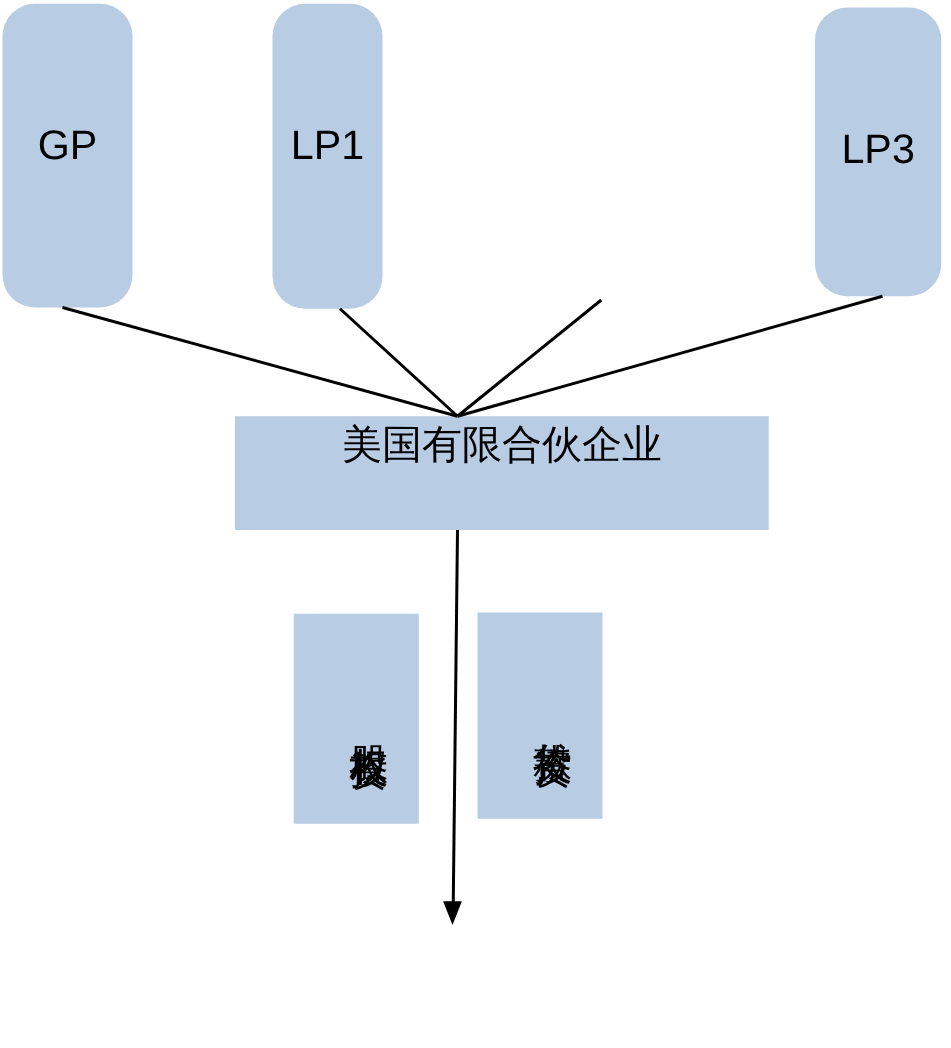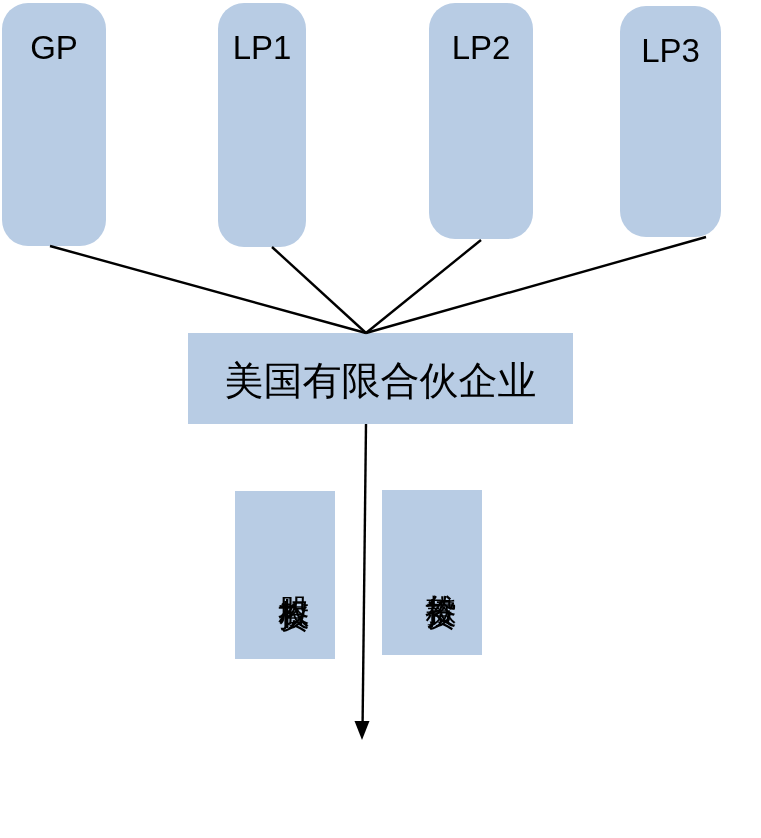--- a/index.html
+++ b/index.html
@@ -20,37 +20,37 @@
     background: #b8cce4;
     color: #000000;
     display: flex;
     justify-content: center;
     box-sizing: border-box;
   }
   
   .top-node {
     border-radius: 26px;
     align-items: flex-start;
-    padding-top: 28px;
+    padding-top: 96px;
     font-family: "Liberation Sans", sans-serif;
     font-size: 33px;
     line-height: 1;
   }
   .node-gp  { left: 2px;   top: 3px; width: 104px; height: 243px; }
   .node-lp1 { left: 218px; top: 3px; width: 88px; height: 244px; }
   .node-lp2 { left: 429px; top: 3px; width: 104px; height: 236px; }
-  .node-lp3 { left: 620px; top: 6px; width: 101px; height: 231px; justify-content: center; }
+  .node-lp3 { left: 652px; top: 6px; width: 101px; height: 231px; justify-content: center; }
 
   
   .node-partnership {
-    left: 188px; top: 333px; width: 385px; height: 91px;
-    align-items: center;
+    left: 188px; top: 333px; width: 427px; height: 91px;
+    align-items: flex-start;
     padding-top: 6px;
     font-family: "DejaVu Serif", "Liberation Serif", serif;
-    font-size: 39px;
+    font-size: 32px;
     line-height: 1.05;
     white-space: nowrap;
   }
 
   
   .vlabel {
     position: absolute;
     background: #b8cce4;
     color: #000000;
     display: flex;
@@ -97,23 +97,20 @@
 <div class="canvas">
 
   <div class="node top-node node-gp">
     <span>GP</span>
   </div>
 
   <div class="node top-node node-lp1">
     <span>LP1</span>
   </div>
 
-  <div class="node top-node node-lp2">
-    <span>LP2</span>
-  </div>
 
   <div class="node top-node node-lp3">
     <span>LP3</span>
   </div>
 
   <div class="node node-partnership">
     <span>美国有限合伙企业</span>
   </div>
 
   <div class="vlabel vlabel-equity">

